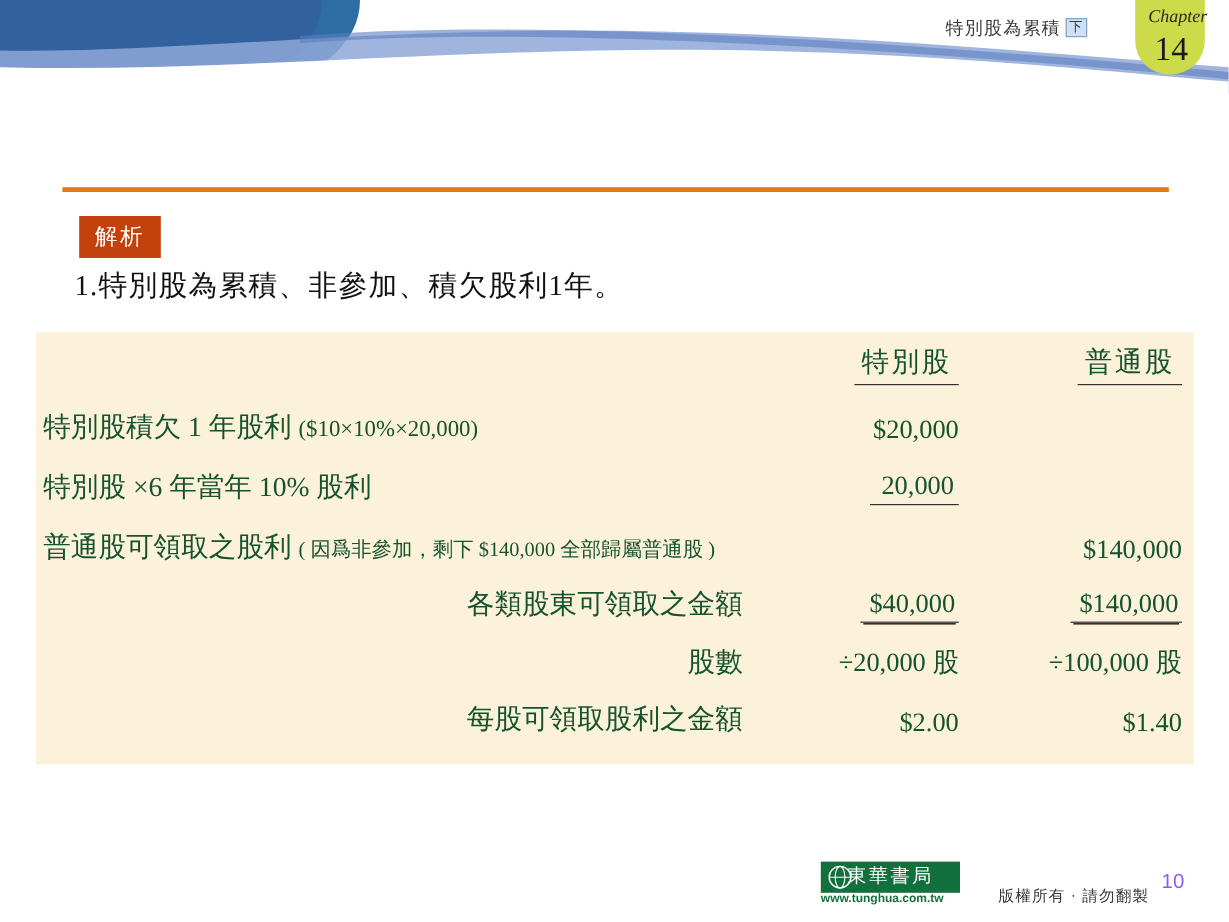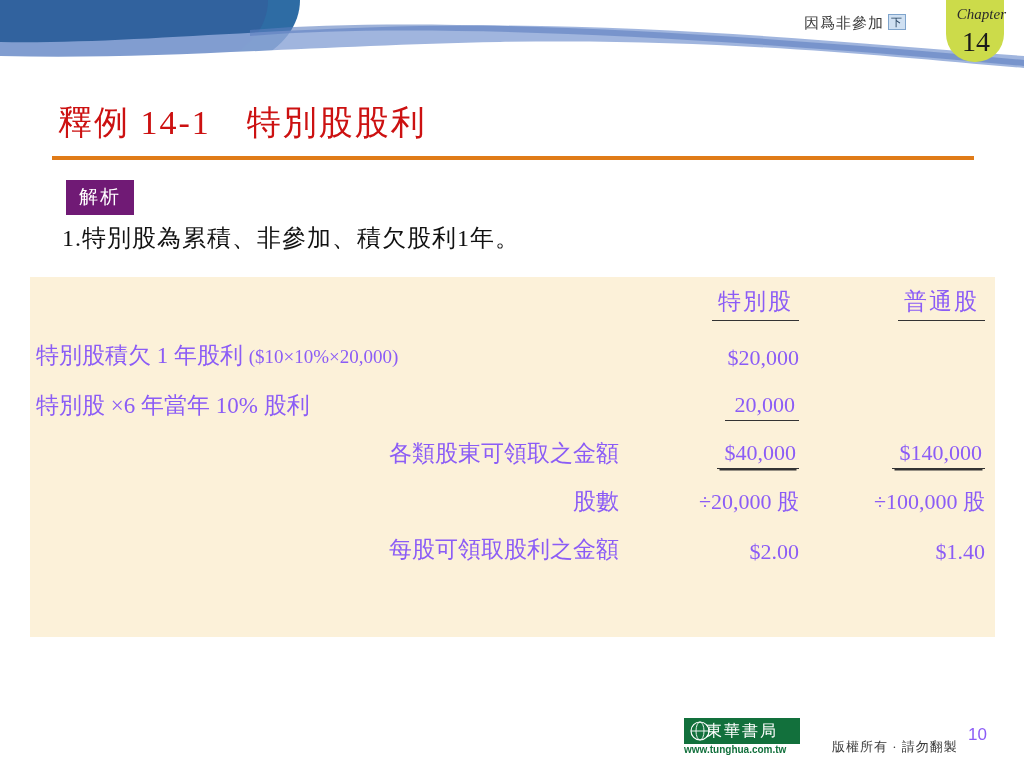--- a/index.html
+++ b/index.html
@@ -96,21 +96,21 @@
     position: absolute;
     left: 52px; top: 156px;
     width: 922px; height: 4px;
     background: #e07b18;
   }
 
   
   #analysis-badge {
     position: absolute;
     left: 66px; top: 180px;
-    background: #701a75;
+    background: #c2410c;
     color: #ffffff;
     font-size: 19px;
     padding: 4px 13px 5px 13px;
     letter-spacing: 2px;
     font-family: "Liberation Serif", "DejaVu Serif", serif;
   }
   #analysis-line {
     position: absolute;
     left: 62px; top: 222px;
     font-size: 24px;
@@ -125,21 +125,21 @@
     position: absolute;
     left: 30px; top: 277px;
     width: 965px; height: 360px;
     background: #fcf1d9;
   }
 
   table#calc-table {
     width: 100%;
     border-collapse: collapse;
     font-family: "Liberation Serif", "DejaVu Serif", serif;
-    color: #8b5cf6;
+    color: #14532d;
   }
   table#calc-table td { padding: 0; vertical-align: bottom; }
 
   .c-label { text-align: left;  font-size: 23px; padding-left: 6px !important; white-space: nowrap; }
   .c-label-right { text-align: right; font-size: 23px; padding-right: 16px !important; white-space: nowrap; }
   .c-pref  { text-align: right; font-size: 22px; width: 178px; padding-right: 14px !important; white-space: nowrap; }
   .c-com   { text-align: right; font-size: 22px; width: 182px; padding-right: 10px !important; white-space: nowrap; }
 
   .hdr-cell { height: 44px; }
   .hdr-text {
@@ -223,25 +223,24 @@
       <path d="M0,56 C160,60 300,46 500,42 C720,38 880,56 1024,68 L1024,88 L0,88 Z" fill="#ffffff"></path>
       <path d="M250,30 C420,16 700,30 1024,60 L1024,66 C700,36 420,22 250,36 Z" fill="#5d7fc0" opacity="0.6"></path>
     </svg>
 
 
     <div id="chapter-badge"></div>
     <div id="chapter-word">Chapter</div>
     <div id="chapter-number">14</div>
 
     <div id="course-title">
-      <span>因爲非參加</span><span id="course-volume">下</span>
+      <span>特別股為累積</span><span id="course-volume">下</span>
     </div>
   </div>
 
-  <div id="example-title">釋例 14-1　特別股股利</div>
   <div id="title-rule"></div>
 
   <div id="analysis-badge">解析</div>
   <div id="analysis-line">1.特別股為累積、非參加、積欠股利1年。</div>
 
   <div id="table-panel">
     <table id="calc-table">
       <thead>
         <tr>
           <td class="c-label hdr-cell"></td>
@@ -274,20 +273,32 @@
             <span class="note-small"></span>
           </td>
           <td class="c-pref">
             <span class="ul-single">20,000</span>
           </td>
           <td class="c-com">
             <span></span>
           </td>
         </tr>
 
+        <tr class="row-h">
+          <td class="c-label">
+            <span>普通股可領取之股利</span>
+            <span class="note-cjk">( 因爲非參加，剩下 $140,000 全部歸屬普通股 )</span>
+          </td>
+          <td class="c-pref">
+            <span></span>
+          </td>
+          <td class="c-com">
+            <span>$140,000</span>
+          </td>
+        </tr>
 
         <tr class="row-h4">
           <td class="c-label-right">
             <span>各類股東可領取之金額</span>
           </td>
           <td class="c-pref">
             <span class="ul-double">$40,000</span>
           </td>
           <td class="c-com">
             <span class="ul-double">$140,000</span>

